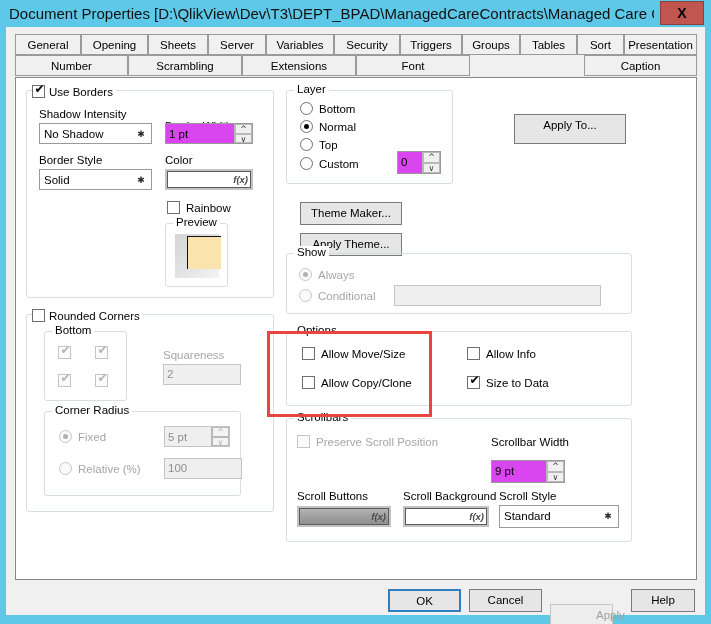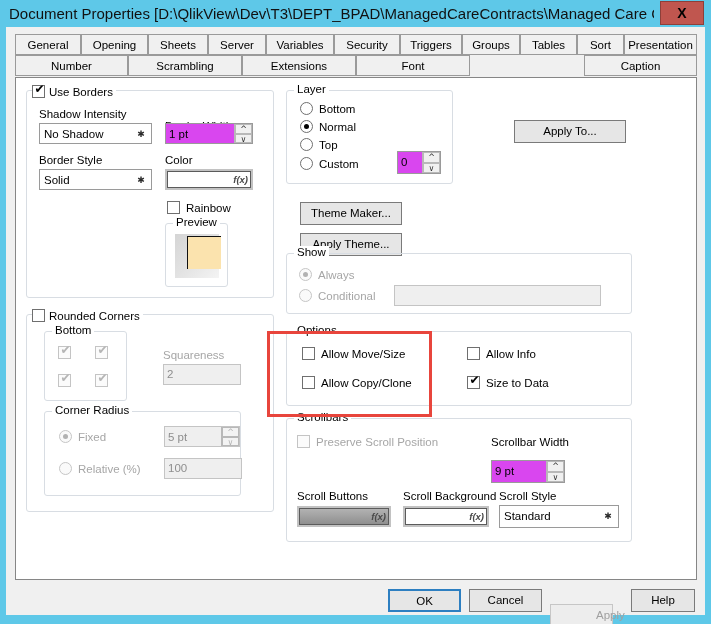--- a/index.html
+++ b/index.html
@@ -463,21 +463,21 @@
         <div class="lbl dim" style="left:136px;top:33px;">Squareness</div>
         <div class="input dis" style="left:136px;top:49px;width:78px;height:21px;line-height:19px;">2</div>
 
         <div class="group" style="left:17px;top:96px;width:197px;height:85px;">
           <span class="glabel">Corner Radius</span>
 
           <div class="rad dis" style="left:14px;top:18px;">
               <span class="dot"></span>
             </div>
           <div class="lbl dim" style="left:33px;top:18px;">Fixed</div>
-          <div class="spin dis" style="left:119px;top:14px;width:76px;height:21px;padding-left:48px;">
+          <div class="spin dis" style="left:119px;top:14px;width:66px;height:21px;padding-left:48px;">
             <span class="stext">5 pt</span>
             <span class="sbtns">
               <span class="sbtn up">^</span>
               <span class="sbtn dn">∨</span>
             </span>
           </div>
 
           <div class="rad dis" style="left:14px;top:50px;"></div>
           <div class="lbl dim" style="left:33px;top:50px;">Relative (%)</div>
           <div class="input dis" style="left:119px;top:46px;width:78px;height:21px;line-height:19px;">100</div>
@@ -502,21 +502,21 @@
         <div class="lbl" style="left:32px;top:66px;">Custom</div>
         <div class="spin" style="left:110px;top:60px;width:44px;height:23px;">
           <span class="stext" style="line-height:21px;">0</span>
           <span class="sbtns">
             <span class="sbtn up">^</span>
             <span class="sbtn dn">∨</span>
           </span>
         </div>
       </div>
 
-      <div class="btn" style="left:498px;top:42px;width:112px;height:23px;line-height:21px;">Apply To...</div>
+      <div class="btn" style="left:498px;top:36px;width:112px;height:30px;line-height:21px;">Apply To...</div>
 
       <div class="btn" style="left:284px;top:124px;width:102px;height:23px;line-height:21px;">Theme Maker...</div>
       <div class="btn" style="left:284px;top:155px;width:102px;height:23px;line-height:21px;">Apply Theme...</div>
 
       <div class="group" style="left:270px;top:175px;width:346px;height:61px;">
         <span class="glabel">Show</span>
 
         <div class="rad dis" style="left:12px;top:14px;">
             <span class="dot"></span>
           </div>

